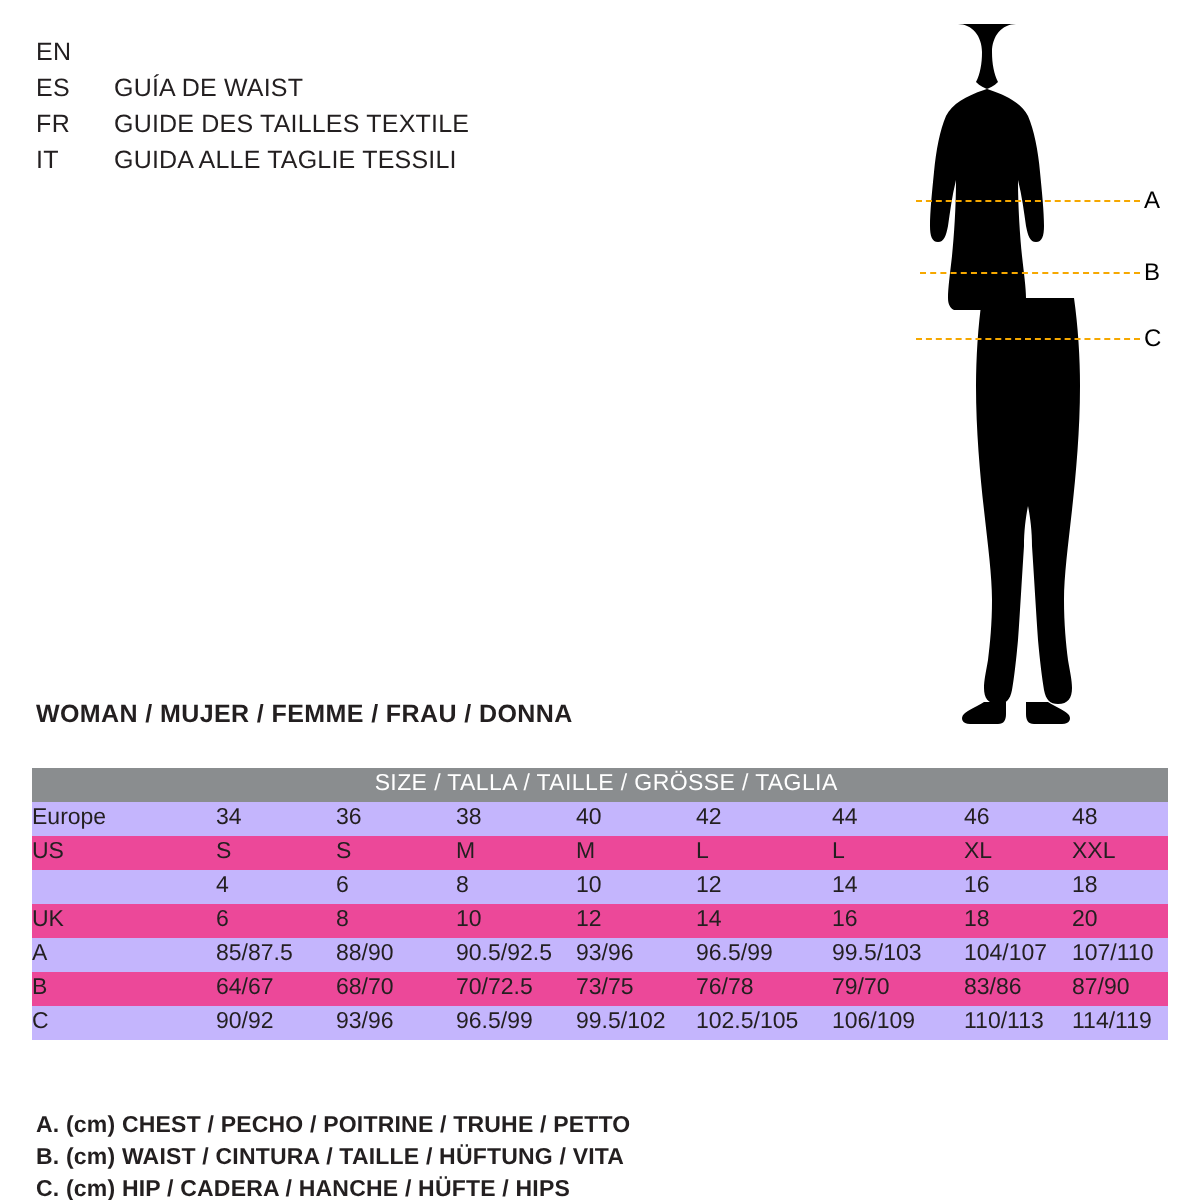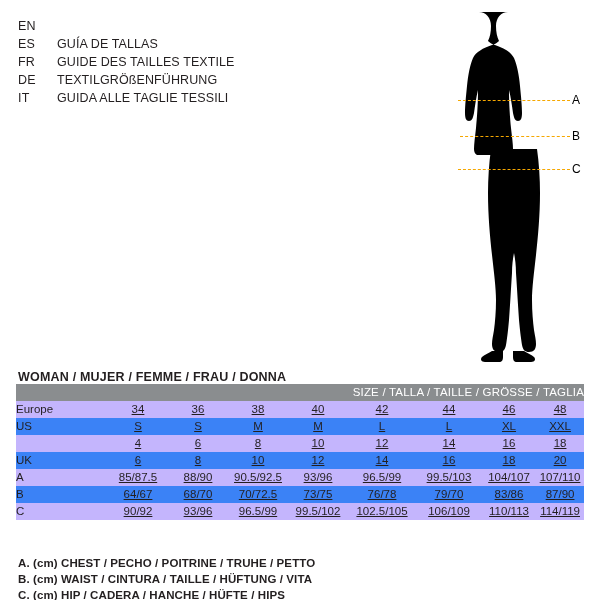--- a/index.html
+++ b/index.html
@@ -64,21 +64,21 @@
     position: absolute;
     font-size: 12px;
     color: #000;
     font-family: "Liberation Sans", sans-serif;
   }
 
   
   .woman-title {
     position: absolute;
     left: 18px;
-    top: 370px;
+    top: 350px;
     font-size: 12.5px;
     font-weight: bold;
     letter-spacing: 0.2px;
   }
 
   
   .table-wrap {
     position: absolute;
     left: 16px;
     top: 384px;
@@ -98,30 +98,30 @@
   }
   .row-head td {
     background: #8a8d8f;
     color: #ffffff;
     font-size: 11.5px;
     font-weight: normal;
     letter-spacing: 0.2px;
   }
   .row-head td:first-child {
     padding-left: 6px;
-    text-align: right;
+    text-align: center;
   }
   .row-alt { background: #c4b5fd; }
-  .row-plain { background: #3b82f6; }
+  .row-plain { background: #ec4899; }
   .label-cell {
     padding-left: 6px;
     text-align: left;
     width: 90px;
   }
-  .val-cell { text-align: center; text-decoration: underline; }
+  .val-cell { text-align: left; }
 
   
   .legend {
     position: absolute;
     left: 18px;
     top: 555px;
     width: 420px;
   }
   .legend-row {
     font-size: 11.5px;
@@ -136,29 +136,25 @@
 <body>
 
 <div id="page">
 
   <div class="lang-block">
     <div class="lang-row">
       <div class="lang-code">EN</div>
     </div>
     <div class="lang-row">
       <div class="lang-code">ES</div>
-      <div class="lang-text">GUÍA DE TALLAS</div>
+      <div class="lang-text">GUÍA DE WAIST</div>
     </div>
     <div class="lang-row">
       <div class="lang-code">FR</div>
       <div class="lang-text">GUIDE DES TAILLES TEXTILE</div>
-    </div>
-    <div class="lang-row">
-      <div class="lang-code">DE</div>
-      <div class="lang-text">TEXTILGRÖßENFÜHRUNG</div>
     </div>
     <div class="lang-row">
       <div class="lang-code">IT</div>
       <div class="lang-text">GUIDA ALLE TAGLIE TESSILI</div>
     </div>
   </div>
 
   <div class="figure-wrap">
     <svg class="figure-svg" width="160" height="365" viewBox="0 0 160 365" xmlns="http://www.w3.org/2000/svg">
       <path fill="#000000" d="

